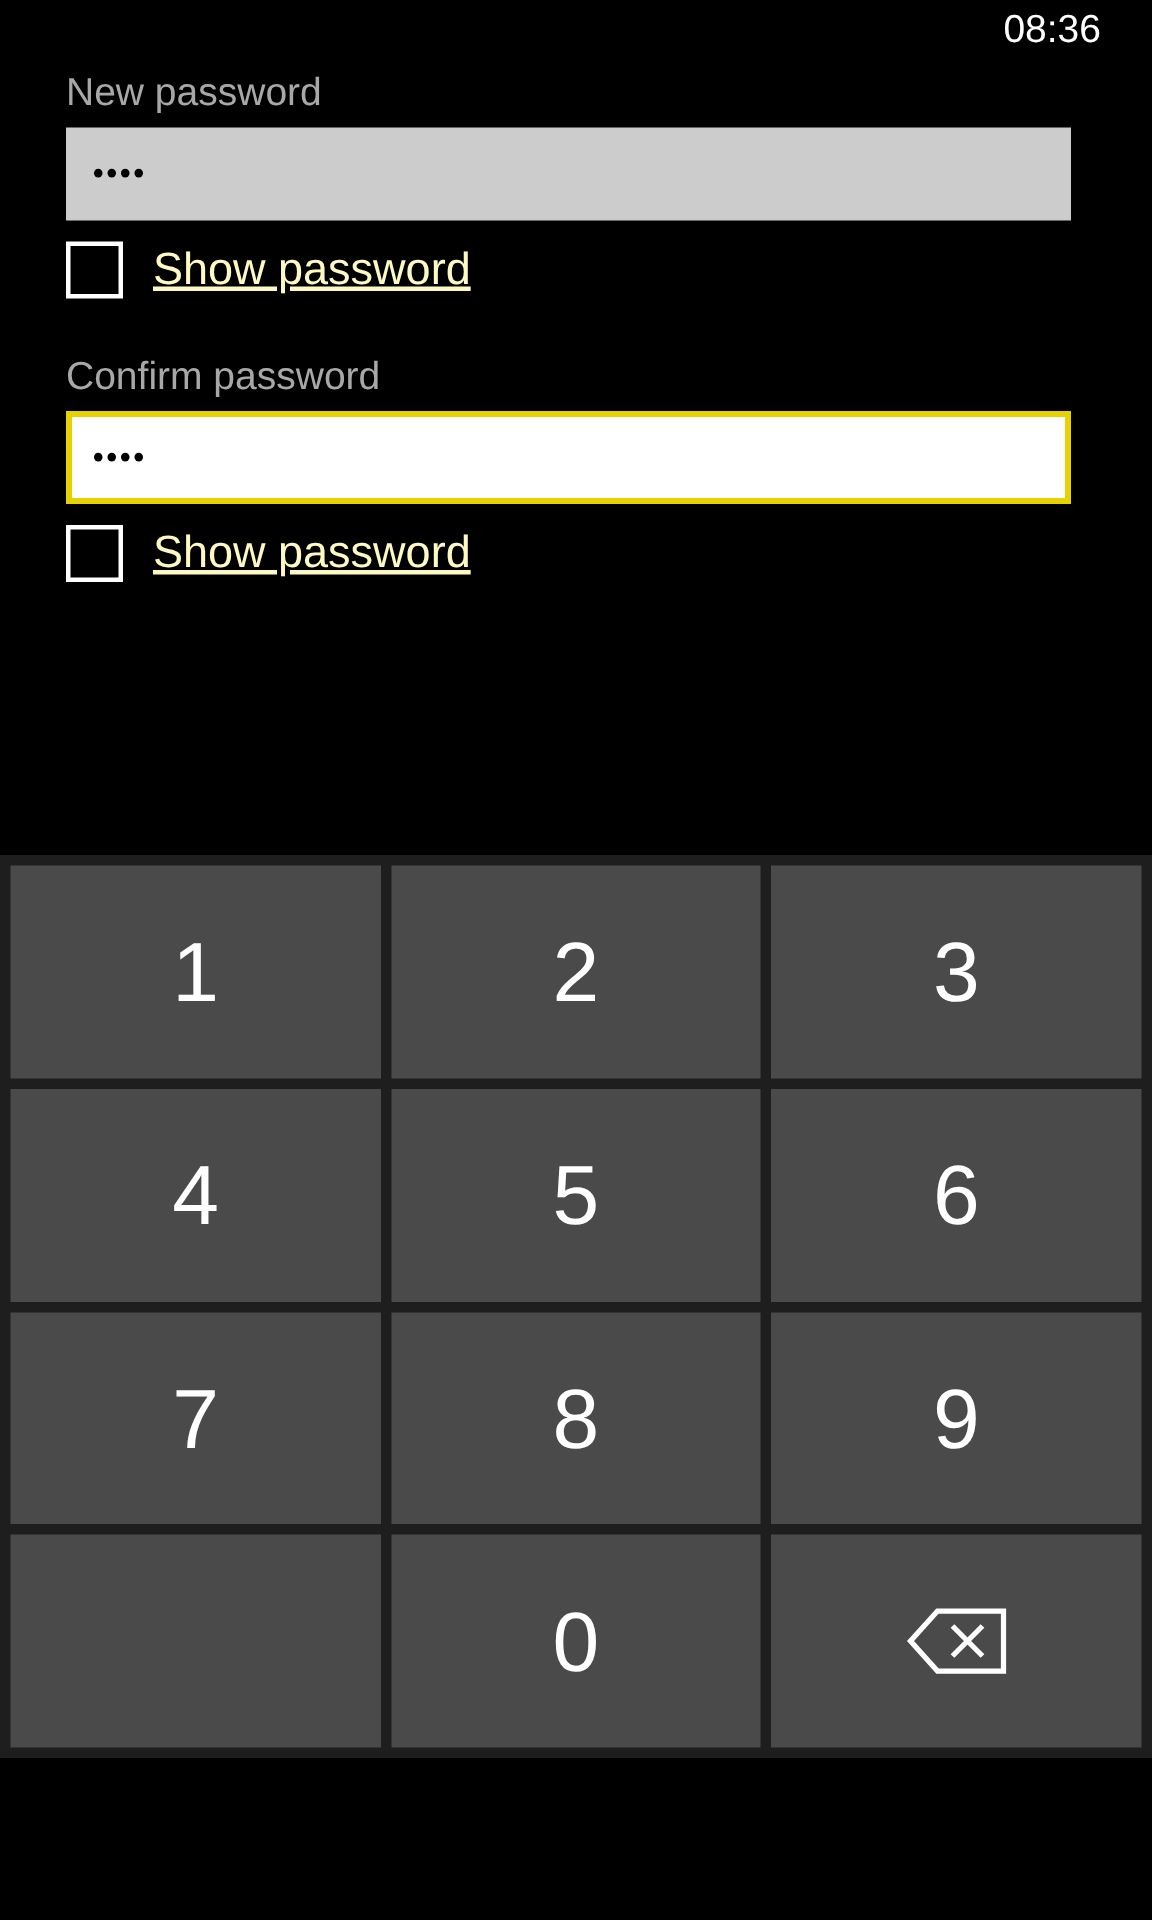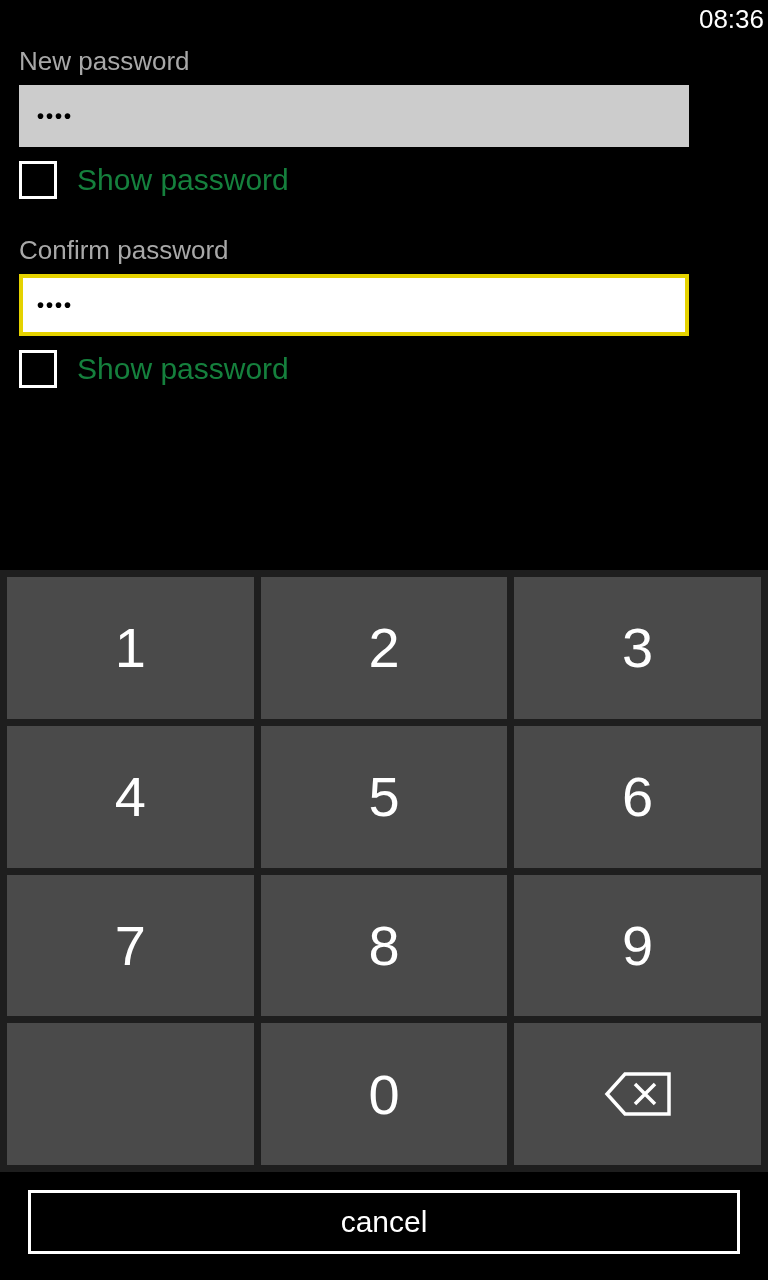--- a/index.html
+++ b/index.html
@@ -9,27 +9,27 @@
       background: #000;
       color: #fff;
       font-family: "Segoe UI", Arial, sans-serif;
       overflow: hidden;
     }
     .status-bar {
       height: 38px;
       display: flex;
       justify-content: flex-end;
       align-items: center;
-      padding-right: 4px;
+      padding-right: 34px;
       font-size: 26px;
       color: #fff;
       font-weight: 300;
     }
     .form-area {
-      padding: 0 28px 10px 19px;
+      padding: 0 28px 10px 44px;
     }
     .field-label {
       color: #a8a8a8;
       font-size: 26px;
       font-weight: 400;
       margin-top: 8px;
       margin-bottom: 8px;
     }
     .input-box {
       width: 670px;
@@ -52,21 +52,21 @@
       align-items: center;
       margin-top: 14px;
       margin-bottom: 28px;
     }
     .checkbox {
       width: 38px;
       height: 38px;
       border: 3px solid #fff;
       margin-right: 20px;
     }
-    .chk-label { font-size: 30px; color: #15803d; font-weight: 400; }
+    .chk-label { font-size: 30px; color: #fef9c3; font-weight: 400; text-decoration: underline; }
     .field-label.second { margin-top: 36px; }
 
     
     .keypad {
       position: absolute;
       left: 0;
       right: 0;
       bottom: 108px;
       top: 570px;
       background: #1e1e1e;
@@ -157,14 +157,13 @@
     <span class="backspace-icon">
       <svg viewBox="0 0 70 48">
         <path d="M 22 4 L 66 4 L 66 44 L 22 44 L 4 24 Z" fill="none" stroke="#fff" stroke-width="3.5" stroke-linejoin="miter"></path>
         <path d="M 32 14 L 52 34 M 52 14 L 32 34" stroke="#fff" stroke-width="3.5" fill="none"></path>
       </svg>
     </span>
   </div>
 </div>
 
 <div class="bottom-bar">
-  <div class="bar-btn">cancel</div>
 </div>
 
 </body></html>

